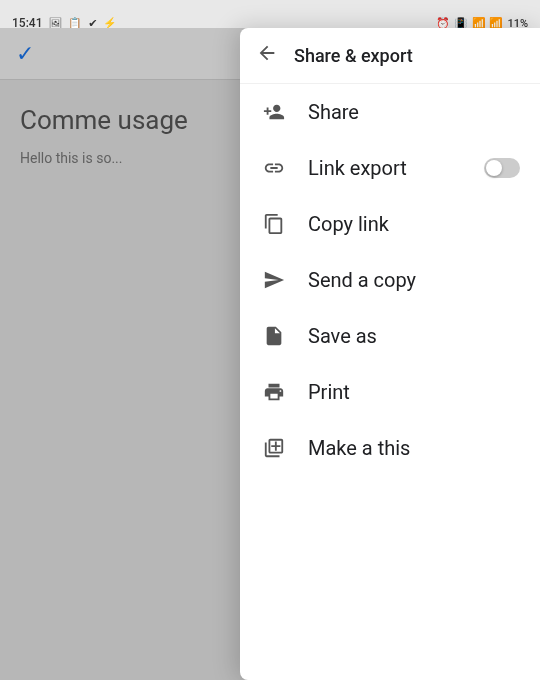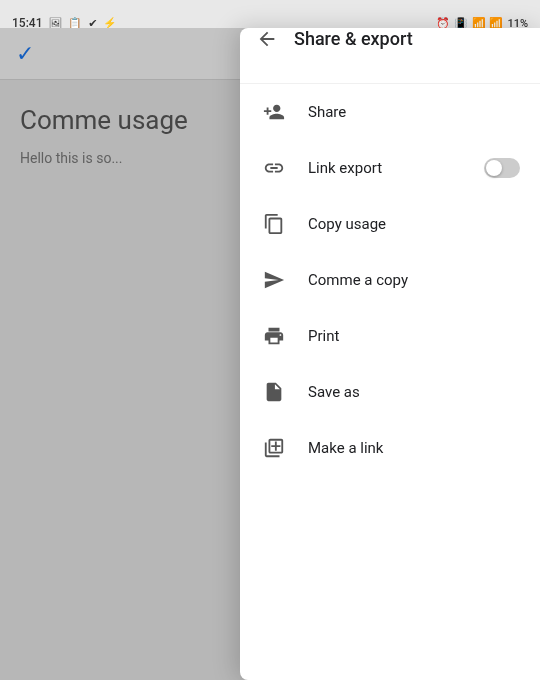--- a/index.html
+++ b/index.html
@@ -89,20 +89,21 @@
       z-index: 20;
       border-radius: 8px 0 0 8px;
       box-shadow: -4px 0 24px rgba(0,0,0,0.18);
       overflow: hidden;
     }
 
     
     .menu-header {
       height: 56px;
       display: flex;
+      align-items: center;
       padding: 0 16px;
       gap: 16px;
       border-bottom: 1px solid #f0f0f0;
     }
     .back-icon {
       font-size: 20px;
       color: #444;
       cursor: pointer;
     }
     .menu-title {
@@ -124,21 +125,21 @@
     .item-icon {
       width: 28px;
       display: flex;
       align-items: center;
       justify-content: center;
       color: #555;
       font-size: 20px;
       flex-shrink: 0;
     }
     .item-label {
-      font-size: 15px;
+      font-size: 20px;
       color: #202124;
       flex: 1;
     }
 
     
     .toggle {
       width: 36px;
       height: 20px;
       border-radius: 10px;
       background: #ccc;
@@ -227,51 +228,51 @@
     <span class="item-label">Link export</span>
     <div class="toggle"></div>
   </div>
 
   <div class="menu-item">
     <span class="item-icon">
       <svg class="icon-svg" viewBox="0 0 24 24">
           <path d="M16 1H4c-1.1 0-2 .9-2 2v14h2V3h12V1zm3 4H8c-1.1 0-2 .9-2 2v14c0 1.1.9 2 2 2h11c1.1 0 2-.9 2-2V7c0-1.1-.9-2-2-2zm0 16H8V7h11v14z"></path>
         </svg>
     </span>
-    <span class="item-label">Copy usage</span>
+    <span class="item-label">Copy link</span>
   </div>
 
   <div class="menu-item">
     <span class="item-icon">
       <svg class="icon-svg" viewBox="0 0 24 24">
           <path d="M2.01 21L23 12 2.01 3 2 10l15 2-15 2z"></path>
         </svg>
     </span>
-    <span class="item-label">Comme a copy</span>
+    <span class="item-label">Send a copy</span>
+  </div>
+
+  <div class="menu-item">
+    <span class="item-icon">
+      <svg class="icon-svg" viewBox="0 0 24 24">
+          <path d="M6 2c-1.1 0-1.99.9-1.99 2L4 20c0 1.1.89 2 1.99 2H18c1.1 0 2-.9 2-2V8l-6-6H6zm7 7V3.5L18.5 9H13z"></path>
+        </svg>
+    </span>
+    <span class="item-label">Save as</span>
   </div>
 
   <div class="menu-item">
     <span class="item-icon">
       <svg class="icon-svg" viewBox="0 0 24 24">
           <path d="M19 8H5c-1.66 0-3 1.34-3 3v6h4v4h12v-4h4v-6c0-1.66-1.34-3-3-3zm-3 11H8v-5h8v5zm3-7c-.55 0-1-.45-1-1s.45-1 1-1 1 .45 1 1-.45 1-1 1zm-1-9H6v4h12V3z"></path>
         </svg>
     </span>
     <span class="item-label">Print</span>
   </div>
 
   <div class="menu-item">
     <span class="item-icon">
       <svg class="icon-svg" viewBox="0 0 24 24">
-          <path d="M6 2c-1.1 0-1.99.9-1.99 2L4 20c0 1.1.89 2 1.99 2H18c1.1 0 2-.9 2-2V8l-6-6H6zm7 7V3.5L18.5 9H13z"></path>
-        </svg>
-    </span>
-    <span class="item-label">Save as</span>
-  </div>
-
-  <div class="menu-item">
-    <span class="item-icon">
-      <svg class="icon-svg" viewBox="0 0 24 24">
           <path d="M4 6H2v14c0 1.1.9 2 2 2h14v-2H4V6zm16-4H8c-1.1 0-2 .9-2 2v12c0 1.1.9 2 2 2h12c1.1 0 2-.9 2-2V4c0-1.1-.9-2-2-2zm0 14H8V4h12v12zm-7-1h2v-4h4V9h-4V5h-2v4H9v2h4z"></path>
         </svg>
     </span>
-    <span class="item-label">Make a link</span>
+    <span class="item-label">Make a this</span>
   </div>
 </div>
 
 </body></html>

